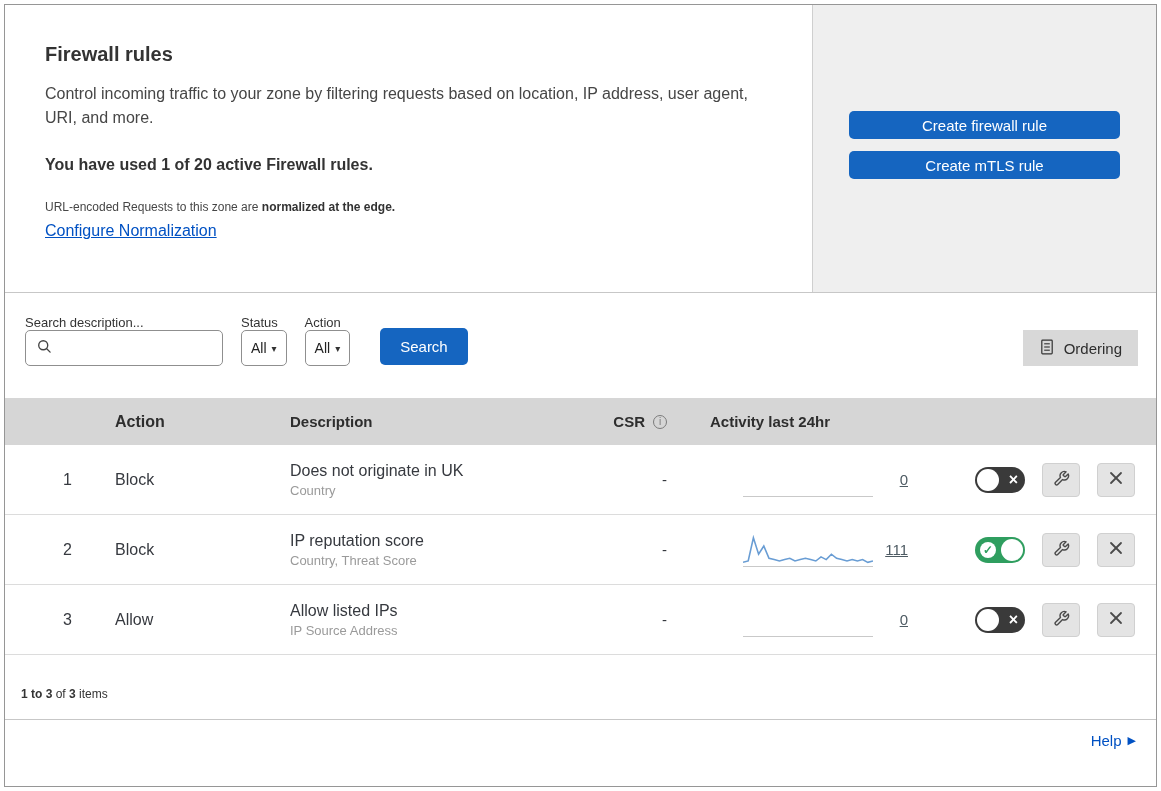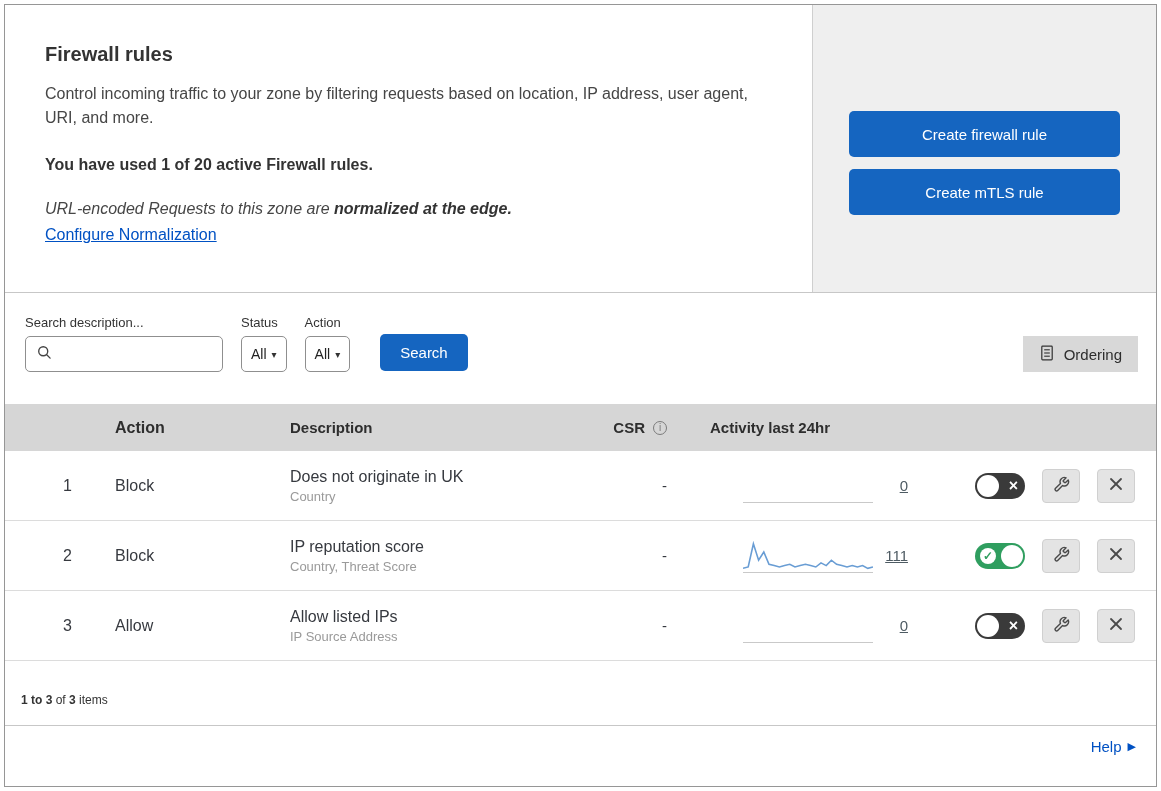--- a/index.html
+++ b/index.html
@@ -18,34 +18,34 @@
   }
 
   
   .top { display: flex; flex: 0 0 288px; border-bottom: 1px solid #c7c7c7; }
   .top-left { flex: 0 0 808px; border-right: 1px solid #cfcfcf; padding: 38px 40px 0 40px; background: #fff; }
   .top-right { flex: 1; background: #efefef; padding-top: 106px; display: flex; flex-direction: column; align-items: center; gap: 12px; }
 
   .page-title { font-size: 20px; font-weight: 700; color: #333; margin-bottom: 16px; }
   .page-desc { font-size: 16px; line-height: 24px; color: #464646; max-width: 730px; margin-bottom: 26px; }
   .usage { font-size: 16px; font-weight: 700; color: #333; margin-bottom: 26px; }
-  .norm { font-size: 16px; color: #464646; margin-bottom: 8px; font-style: italic; }
+  .norm { font-size: 12px; color: #464646; margin-bottom: 8px; }
   .norm b { color: #333; }
   a.link { color: var(--link, #0051c3); text-decoration: underline; font-size: 16px; cursor: pointer; }
 
   .btn-primary {
     background: var(--primary, #1565c0); color: #fff; border: none;
     font-size: 15px; font-family: inherit; border-radius: 5px; cursor: pointer;
   }
-  .btn-create { width: 271px; height: 46px; }
+  .btn-create { width: 271px; height: 28px; }
 
   
   .toolbar { display: flex; align-items: flex-end; padding: 22px 18px 32px 20px; }
   .tgroup { display: flex; flex-direction: column; }
-  .tlabel { font-size: 13px; color: #333; margin-bottom: 6px; }
+  .tlabel { font-size: 13px; color: #333; }
   .search-box {
     width: 198px; height: 36px; border: 1px solid #8f8f8f; border-radius: 5px;
     display: flex; align-items: center; padding: 0 10px; background: #fff; gap: 6px;
   }
   .search-box input { border: none; outline: none; flex: 1; font-family: inherit; font-size: 14px; min-width: 0; }
   .select {
     height: 36px; border: 1px solid #8f8f8f; border-radius: 5px; background: #fff;
     display: flex; align-items: center; padding: 0 9px; gap: 5px; font-size: 14px; color: #222; cursor: pointer;
   }
   .caret { font-size: 10px; color: #333; }

